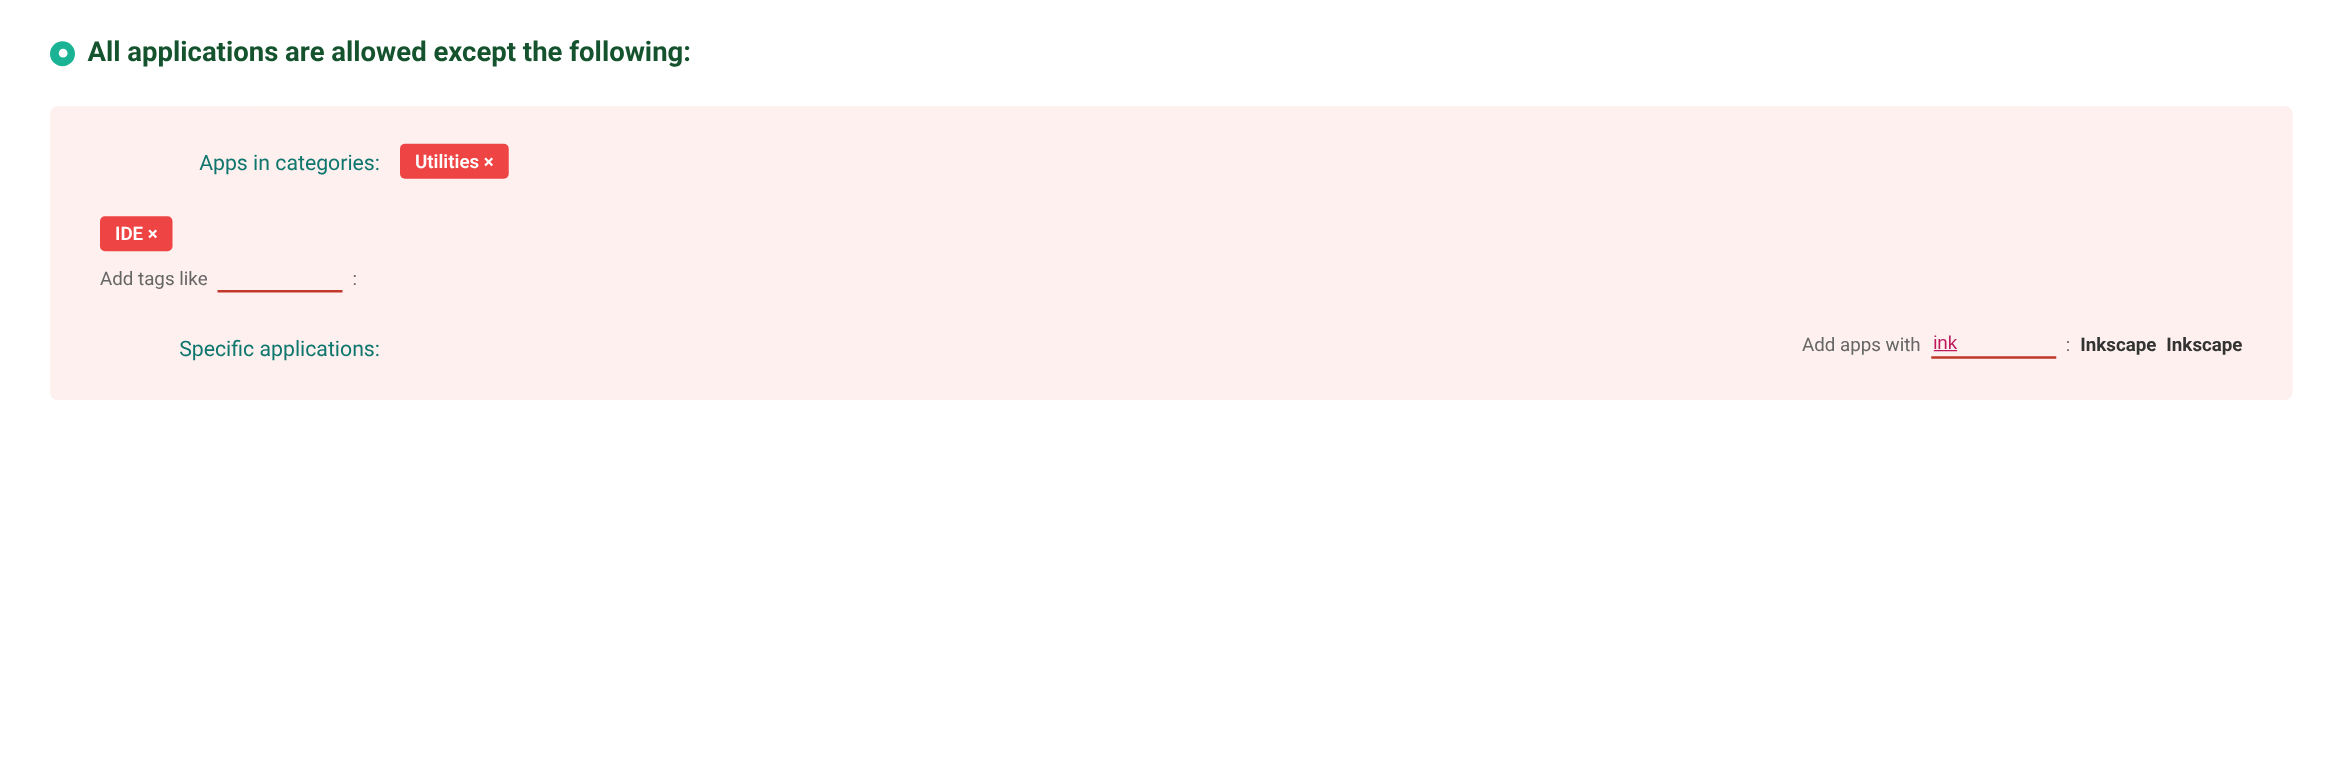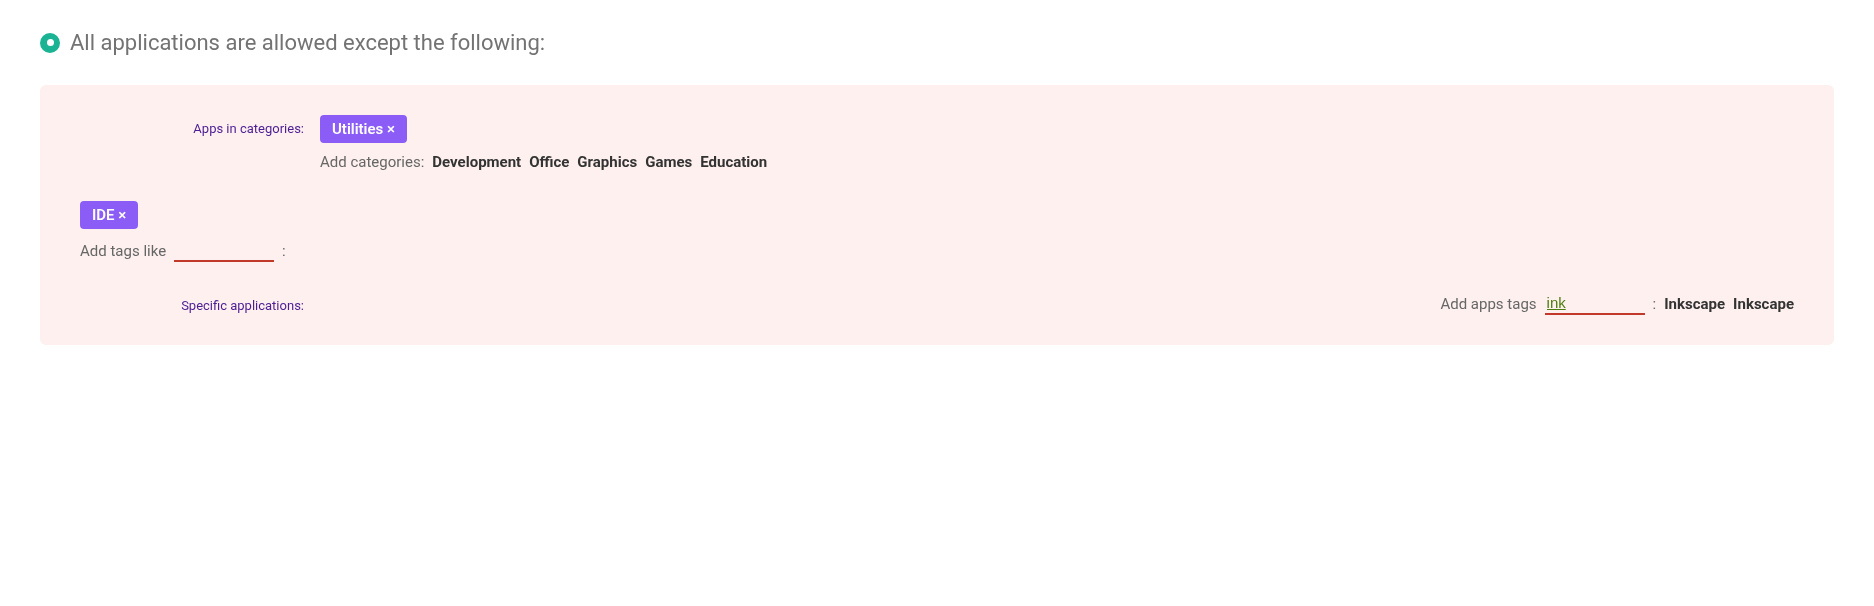--- a/index.html
+++ b/index.html
@@ -44,22 +44,22 @@
     .radio-icon::after {
       content: '';
       width: 7px;
       height: 7px;
       border-radius: 50%;
       background: white;
     }
 
     .header-title {
       font-size: 22px;
-      font-weight: 400;
-      color: #737373;
+      font-weight: 700;
+      color: #14532d;
     }
 
     .content-panel {
       background: #fdf0ee;
       border-radius: 6px;
       padding: 30px 40px;
       margin-left: 0;
     }
 
     .section-row {
@@ -67,22 +67,22 @@
       align-items: flex-start;
       margin-bottom: 30px;
     }
 
     .section-row:last-child {
       margin-bottom: 0;
       justify-content: space-between;
     }
 
     .section-label {
-      font-size: 13px;
-      color: #4c1d95;
+      font-size: 17px;
+      color: #0f766e;
       min-width: 240px;
       padding-top: 6px;
       text-align: right;
       padding-right: 16px;
     }
 
     .section-content {
       display: flex;
       flex-direction: column;
       gap: 10px;
@@ -92,21 +92,21 @@
       display: flex;
       align-items: center;
       gap: 8px;
       flex-wrap: wrap;
     }
 
     .tag-badge {
       display: inline-flex;
       align-items: center;
       gap: 6px;
-      background: #8b5cf6;
+      background: #ef4444;
       color: white;
       padding: 5px 12px;
       border-radius: 4px;
       font-size: 15px;
       font-weight: 600;
       cursor: pointer;
     }
 
     .add-row {
       display: flex;
@@ -128,21 +128,21 @@
       cursor: pointer;
       font-size: 15px;
     }
 
     .text-input {
       border: none;
       border-bottom: 2px solid #c0392b;
       background: transparent;
       outline: none;
       font-size: 15px;
-      color: #4d7c0f;
+      color: #be185d;
       width: 100px;
       padding: 2px 2px;
       text-decoration: underline;
     }
 
     .text-input::placeholder {
       color: #ccc;
     }
 
     .colon {
@@ -160,49 +160,41 @@
   </div>
 
   <div class="content-panel">
 
     <div class="section-row">
       <div class="section-label">Apps in categories:</div>
       <div class="section-content">
         <div class="tag-row">
           <div class="tag-badge">Utilities ×</div>
         </div>
-        <div class="add-row">
-          <span class="add-label">Add categories:</span>
-          <span class="category-link">Development</span>
-          <span class="category-link">Office</span>
-          <span class="category-link">Graphics</span>
-          <span class="category-link">Games</span>
-          <span class="category-link">Education</span>
-        </div>
       </div>
     </div>
 
     <div class="section-row">
       <div class="section-content">
         <div class="tag-row">
           <div class="tag-badge">IDE ×</div>
         </div>
         <div class="add-row">
           <span class="add-label">Add tags like</span>
           <input type="text" class="text-input" value="" placeholder="" style="">
           <span class="colon">:</span>
         </div>
       </div>
     </div>
 
     <div class="section-row">
       <div class="section-label">Specific applications:</div>
       <div class="section-content">
         <div class="add-row">
-          <span class="add-label">Add apps tags</span>
+          <span class="add-label">Add apps with</span>
           <input type="text" class="text-input" value="ink" placeholder="" style="">
           <span class="colon">:</span>
           <span class="category-link">Inkscape</span>
           <span class="category-link">Inkscape</span>
         </div>
       </div>
     </div>
 
   </div>
 </div>

